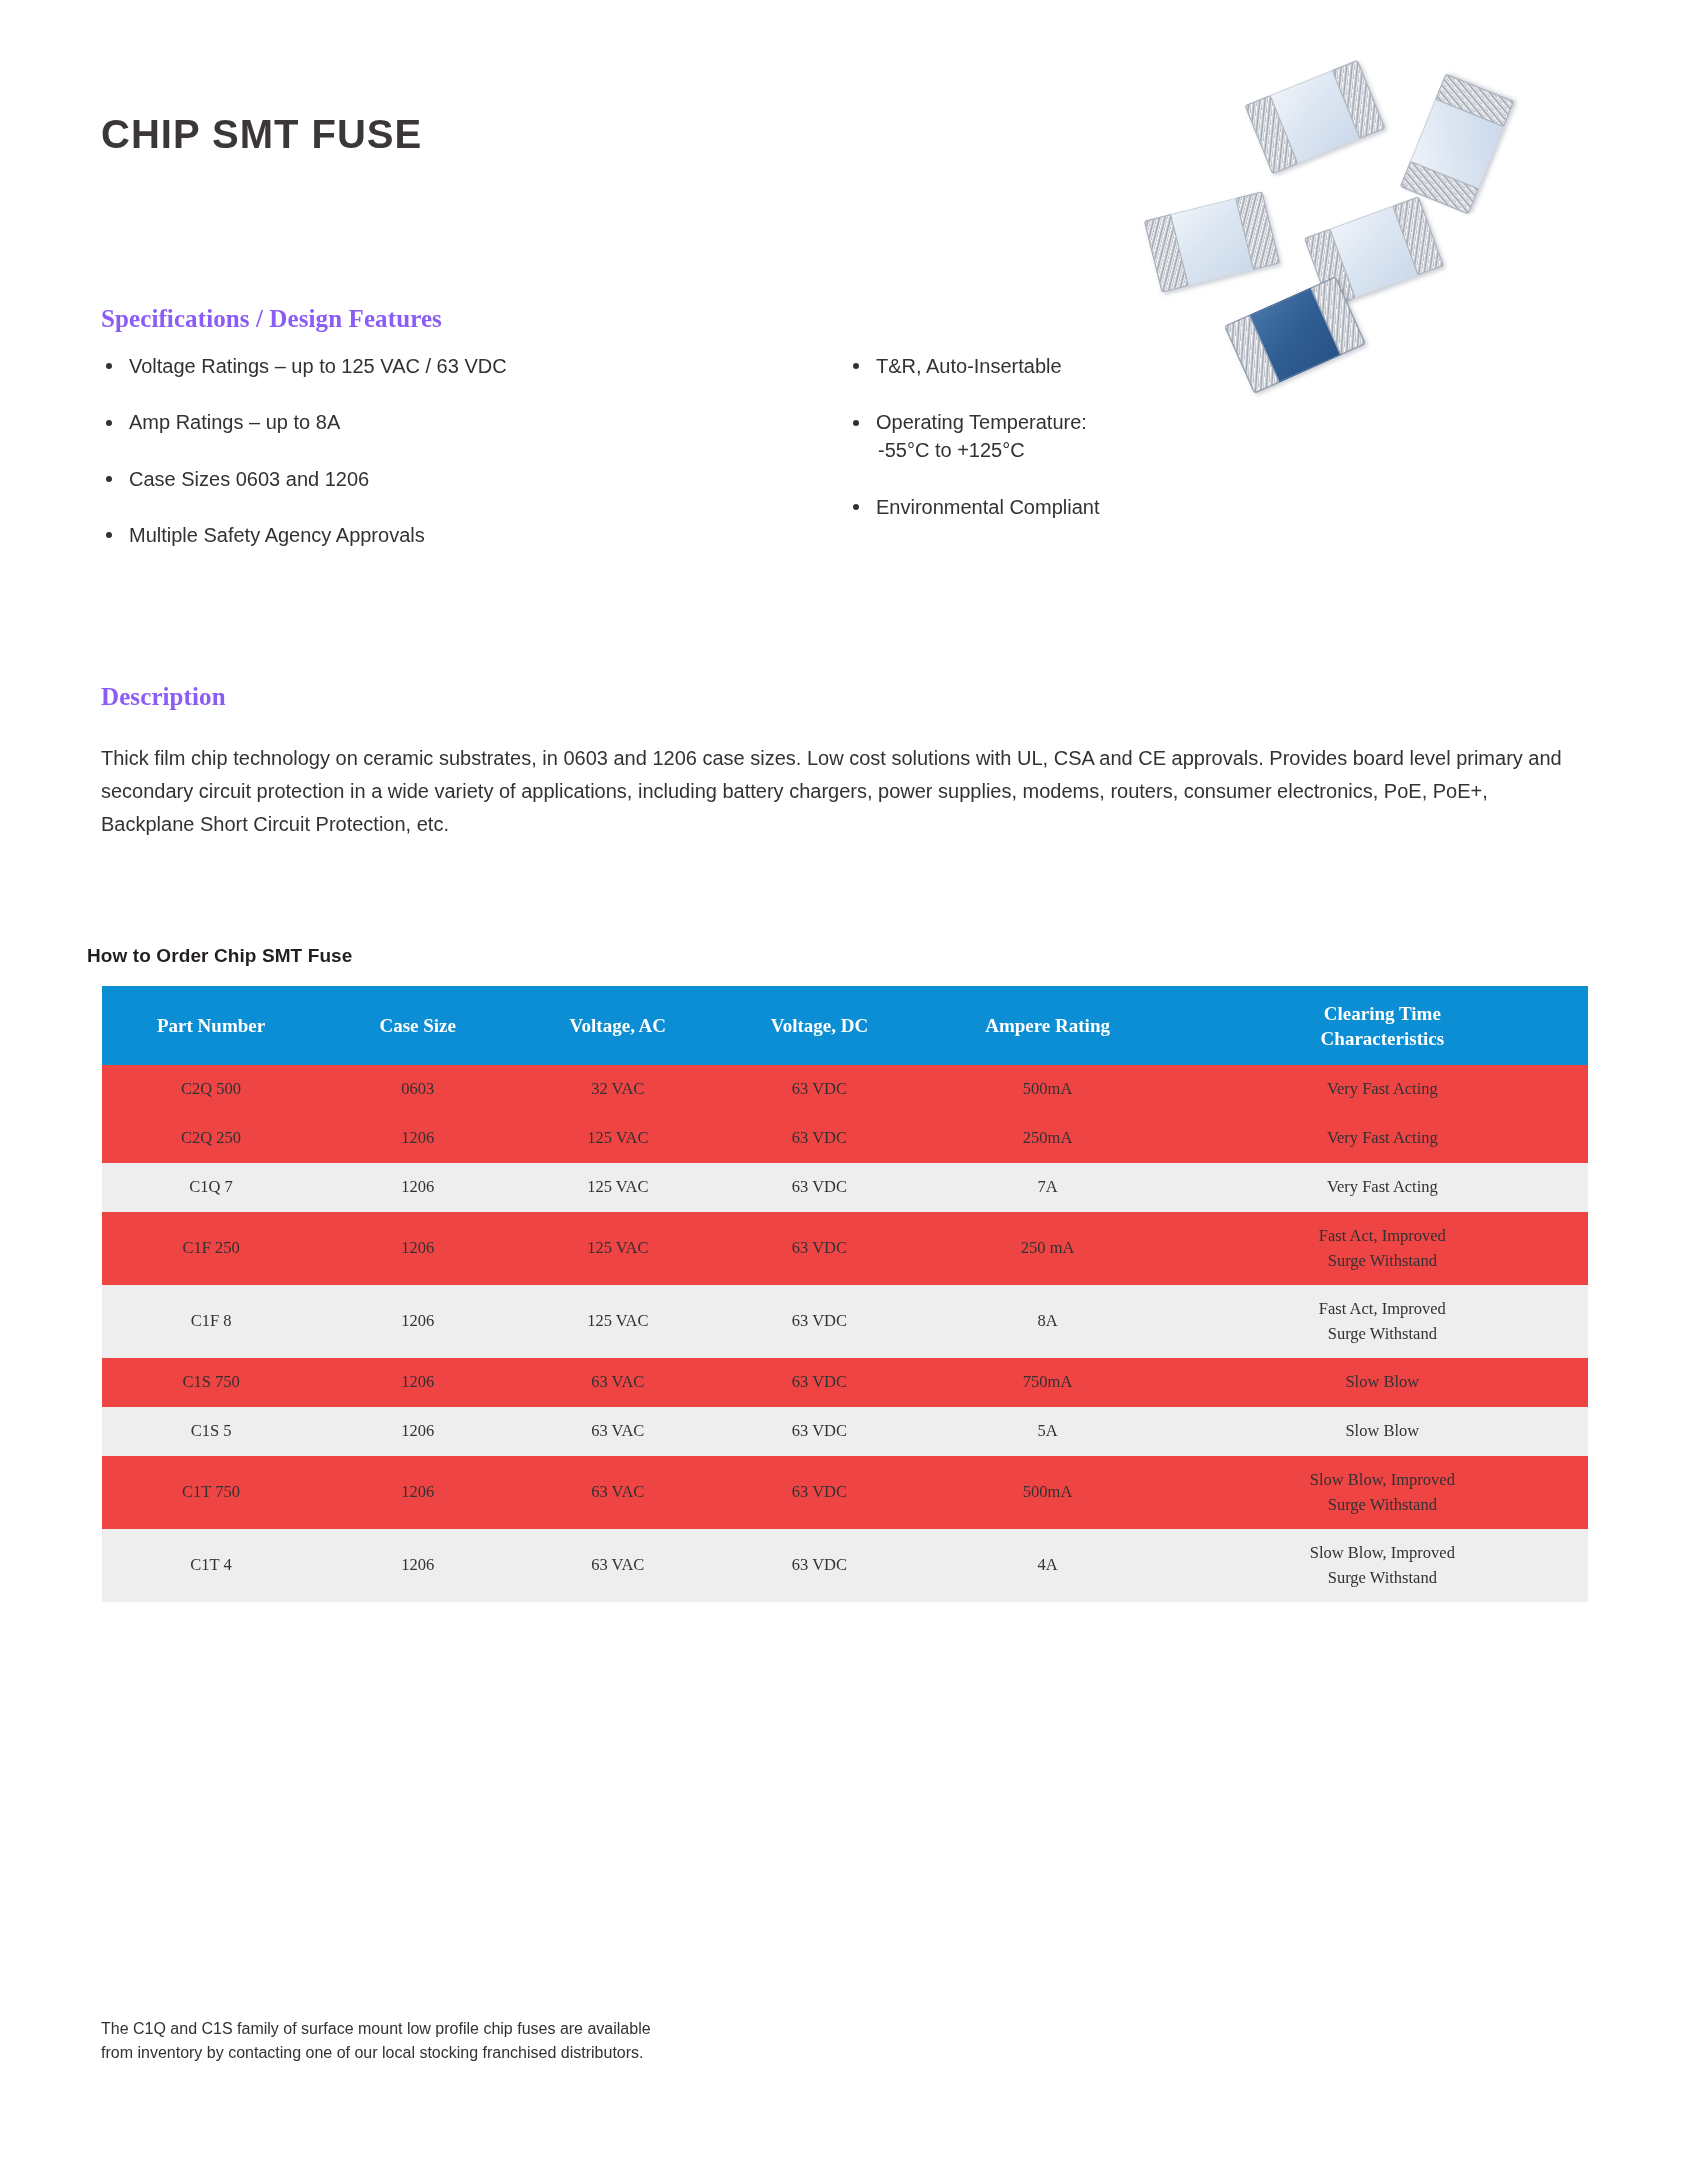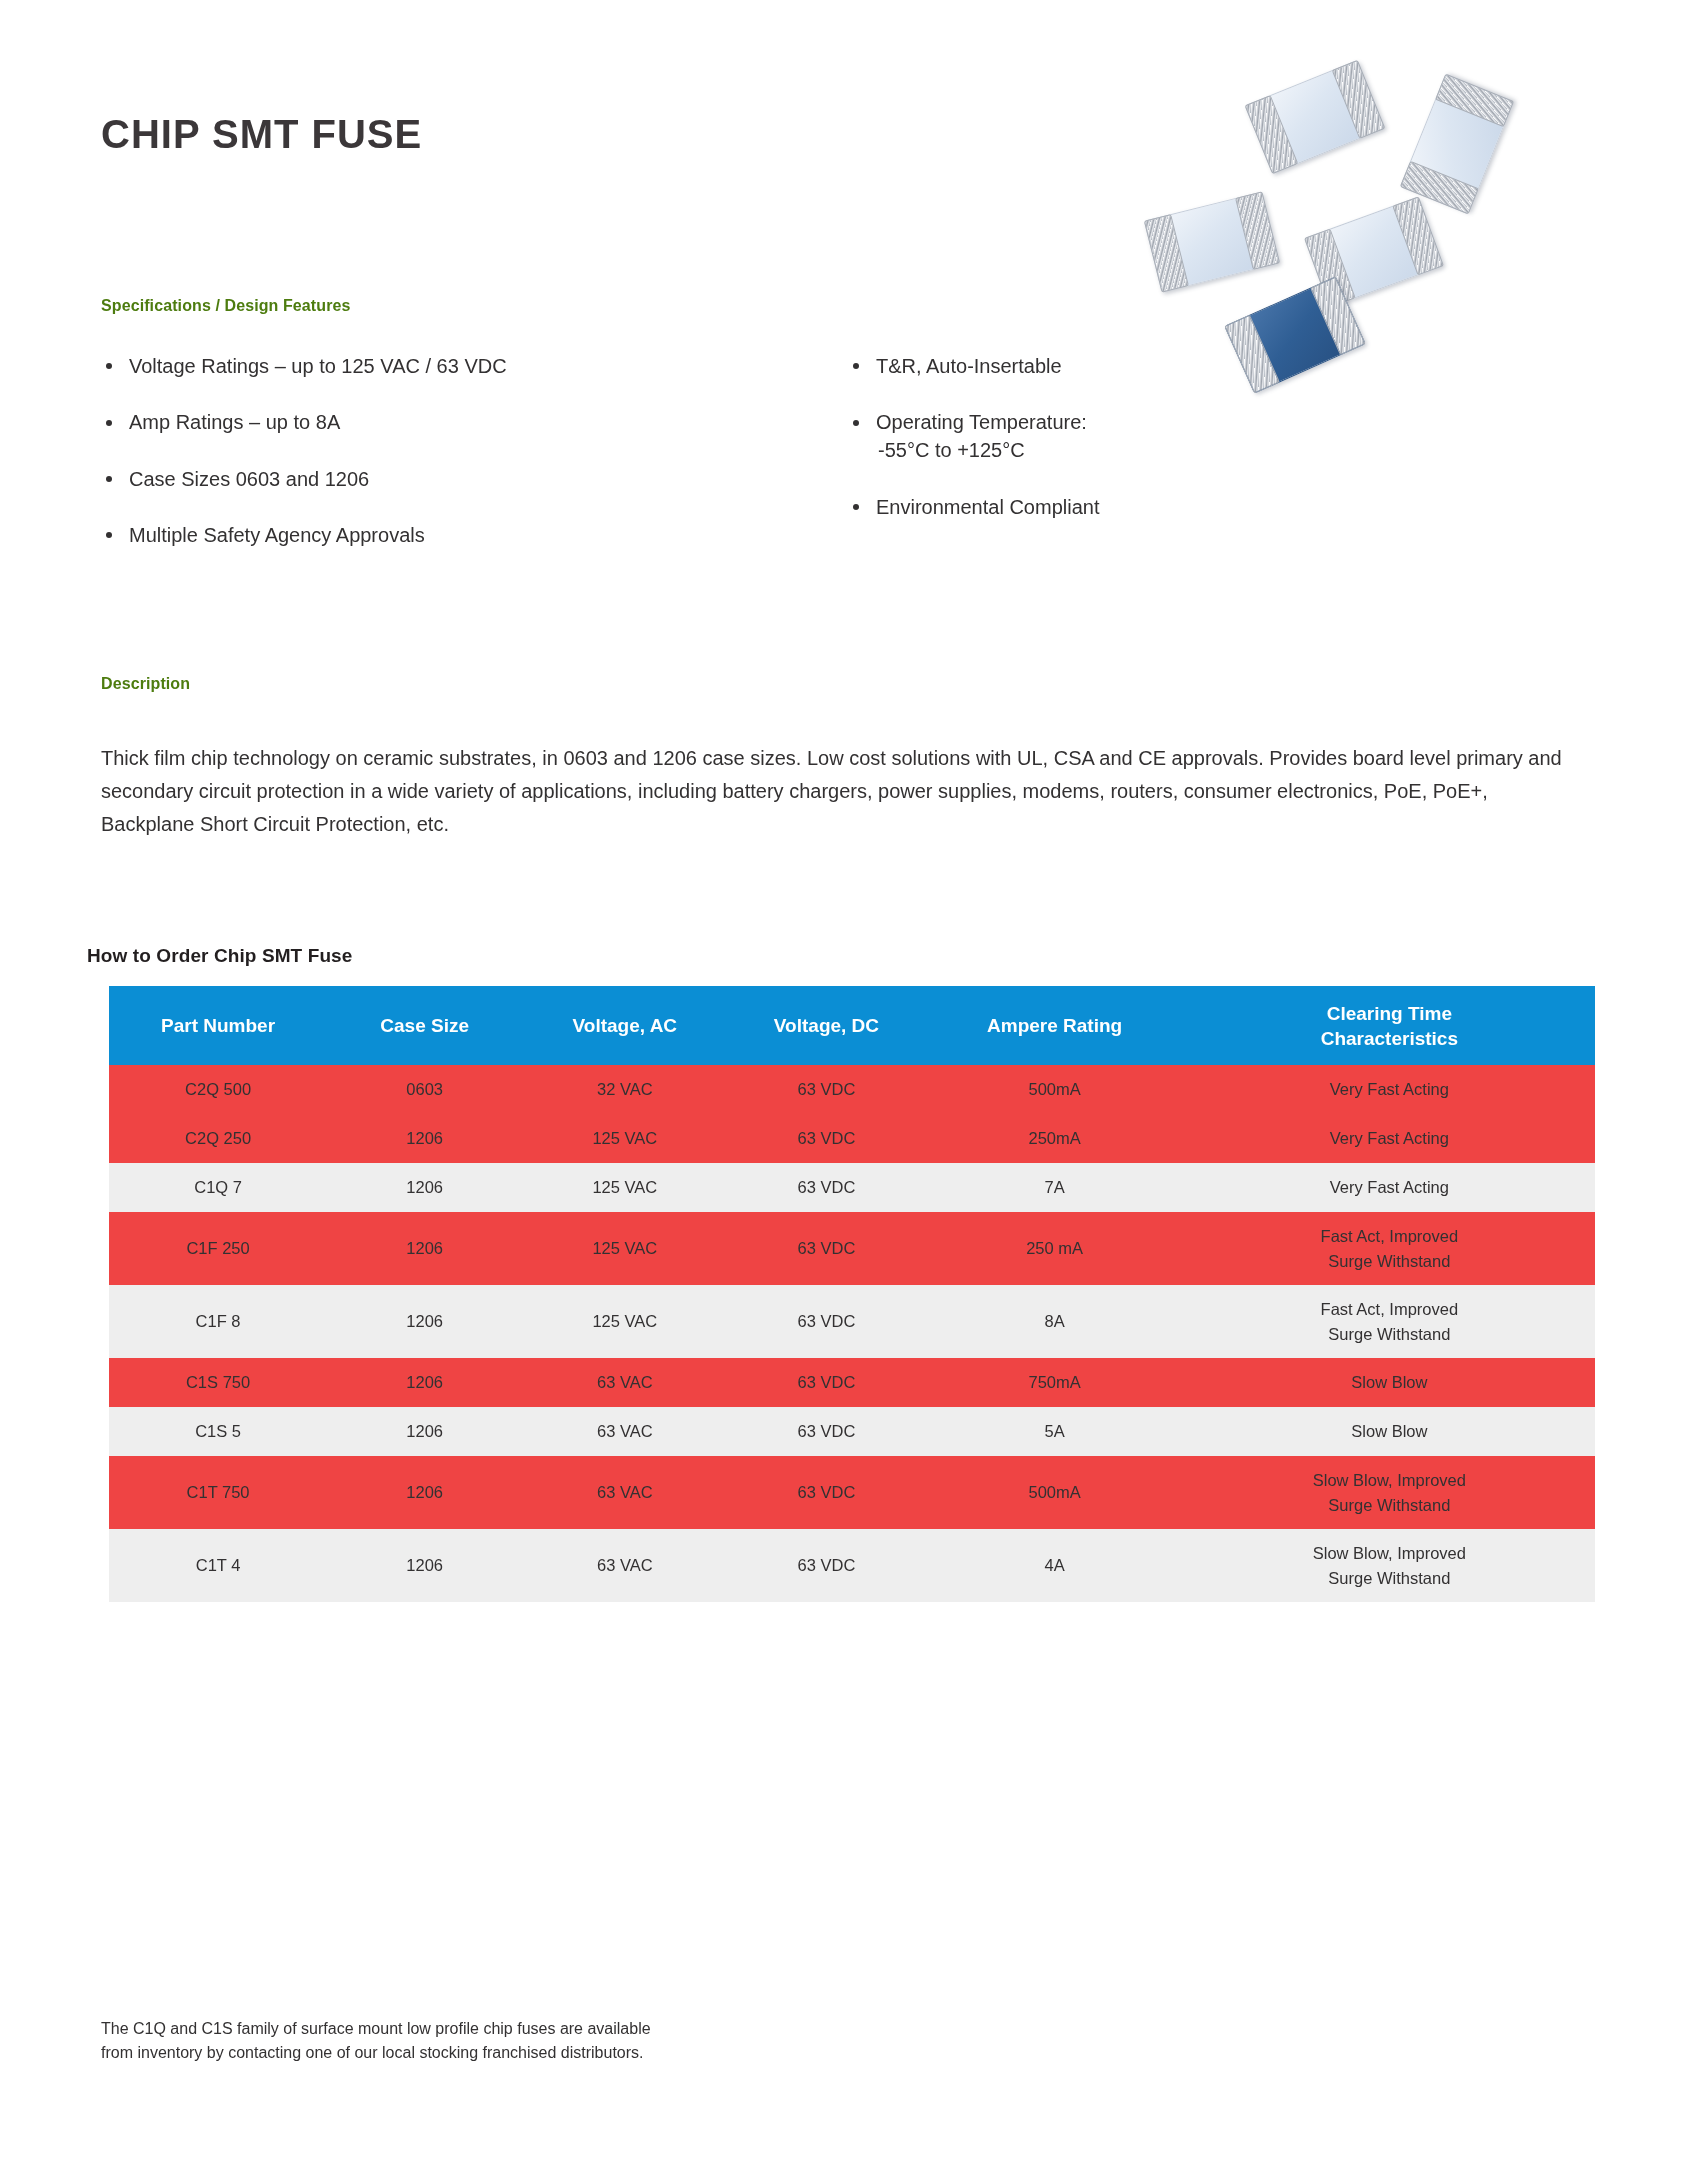--- a/index.html
+++ b/index.html
@@ -76,24 +76,25 @@
 
   #chip-1 { left: 103px; top:  6.6px; width: 122px; height: 74px; transform: rotate(-22deg); }
   #chip-2 { left: 245px; top:  34px; width: 122px; height: 74px; transform: rotate(-68deg); }
   #chip-3 { left:   0px; top: 132px; width: 122px; height: 74px; transform: rotate(-14deg); }
   #chip-4 { left: 162px; top: 142px; width: 122px; height: 74px; transform: rotate(-20deg); }
   #chip-5 { left: 83px; top: 225px; width: 122px; height: 74px; transform: rotate(-24deg); }
 
   
   .section-heading {
     position: absolute;
-    color: #4d7c0f;
-    font-size: 16px;
+    color: #8b5cf6;
+    font-size: 25px;
     font-weight: bold;
     letter-spacing: 0.1px;
+    font-family: Liberation Serif, serif;
   }
   #spec-heading { left: 101px; top: 284px; }
   #desc-heading { left: 101px; top: 662px; }
 
   
   .bullet-list { position: absolute; }
   #spec-list-left  { left: 101px; top: 352px; width: 728px; }
   #spec-list-right { left: 848px; top: 352px; width: 595px; }
 
   .bullet-item {
@@ -133,25 +134,26 @@
     top: 926px;
     font-size: 19px;
     font-weight: bold;
     color: #231f20;
     letter-spacing: 0.1px;
   }
 
   
   #order-table {
     position: absolute;
-    left: 109px;
+    left: 102px;
     top: 986px;
     width: 1486px;
     border-collapse: collapse;
     table-layout: fixed;
+    font-family: Liberation Serif, serif;
   }
   #order-table thead th {
     background: #0b8ed4;
     color: #ffffff;
     font-size: 19px;
     font-weight: bold;
     padding: 14.6px 4px;
     text-align: center;
     vertical-align: middle;
     line-height: 25px;

